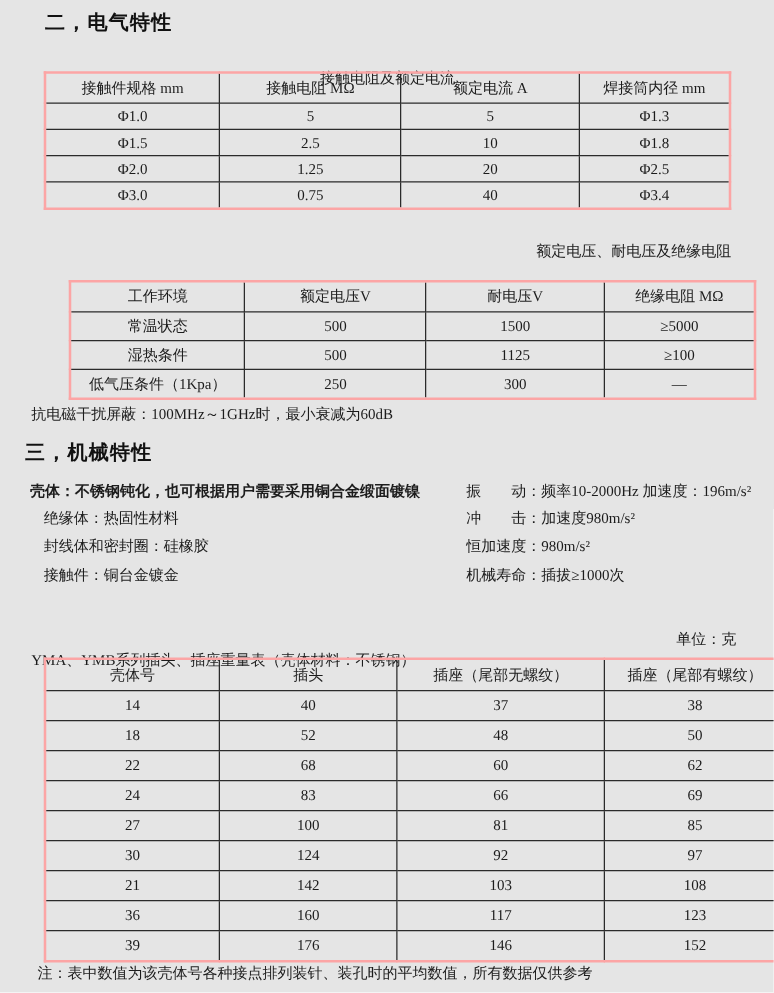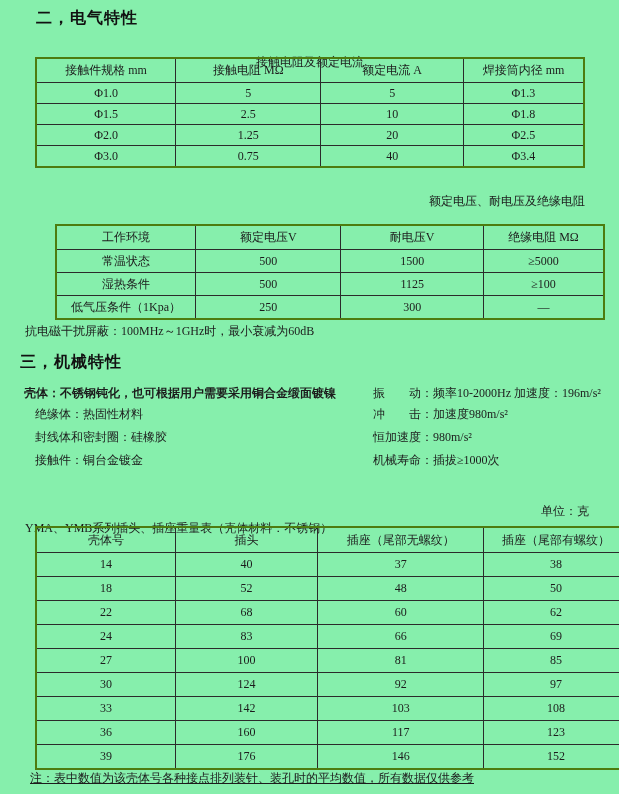--- a/index.html
+++ b/index.html
@@ -1,31 +1,31 @@
 <!DOCTYPE html>
 <html><head>
 <meta charset="utf-8">
 <style>
   html,body { margin:0; padding:0; background:#ffffff; }
   .page {
-    position:relative; width:619px; height:794px; background:#86efac;
+    position:relative; width:619px; height:794px; background:#e5e5e5;
     color:#1c1c1c; font-family:"Liberation Serif","DejaVu Serif",serif;
     overflow:hidden;
   }
   .h-sec {
     position:absolute; font-family:"Liberation Sans","DejaVu Sans",sans-serif;
     font-weight:bold; font-size:16px; letter-spacing:1px; color:#111;
   }
   .tcaption {
     position:absolute; left:35px; width:550px; text-align:center;
     font-size:12px; color:#1c1c1c;
   }
   table.t {
     position:absolute; border-collapse:collapse; table-layout:fixed;
-    border:2px solid #4d7c0f;
+    border:2px solid #fca5a5;
   }
   table.t th, table.t td {
     border:1px solid #2b2b2b; text-align:center; vertical-align:middle;
     font-weight:normal; font-size:12px; padding:0; color:#1c1c1c;
     overflow:hidden; white-space:nowrap;
   }
   .t1 { left:35px; top:57px;  width:550px; }
   .t1 th { height:23px; } .t1 td { height:20px; }
   .t2 { left:35px; top:224px; width:550px;margin-left:20px; }
   .t2 th { height:23px; } .t2 td { height:22px; }
@@ -189,35 +189,35 @@
         <td>81</td>
         <td>85</td>
       </tr>
       <tr>
         <td>30</td>
         <td>124</td>
         <td>92</td>
         <td>97</td>
       </tr>
       <tr>
-        <td>33</td>
+        <td>21</td>
         <td>142</td>
         <td>103</td>
         <td>108</td>
       </tr>
       <tr>
         <td>36</td>
         <td>160</td>
         <td>117</td>
         <td>123</td>
       </tr>
       <tr>
         <td>39</td>
         <td>176</td>
         <td>146</td>
         <td>152</td>
       </tr>
     </tbody>
   </table>
 
-  <div class="note" style="left:30px; top:770px;text-decoration:underline;">注：表中数值为该壳体号各种接点排列装针、装孔时的平均数值，所有数据仅供参考</div>
+  <div class="note" style="left:30px; top:770px;">注：表中数值为该壳体号各种接点排列装针、装孔时的平均数值，所有数据仅供参考</div>
 
 </div>
 
 </body></html>

